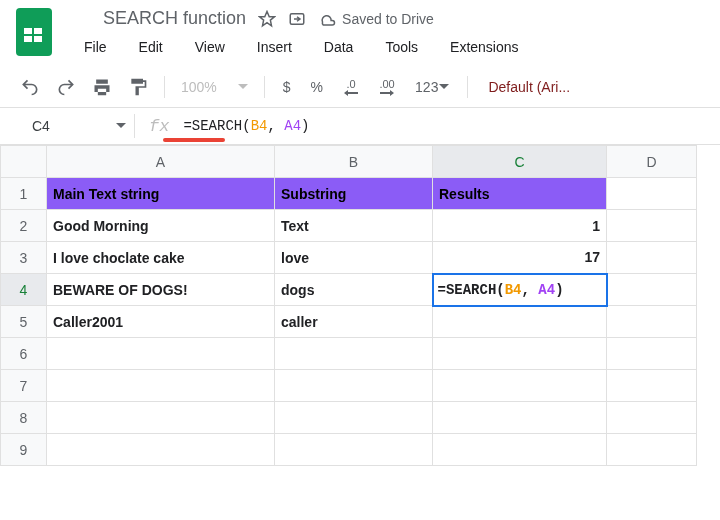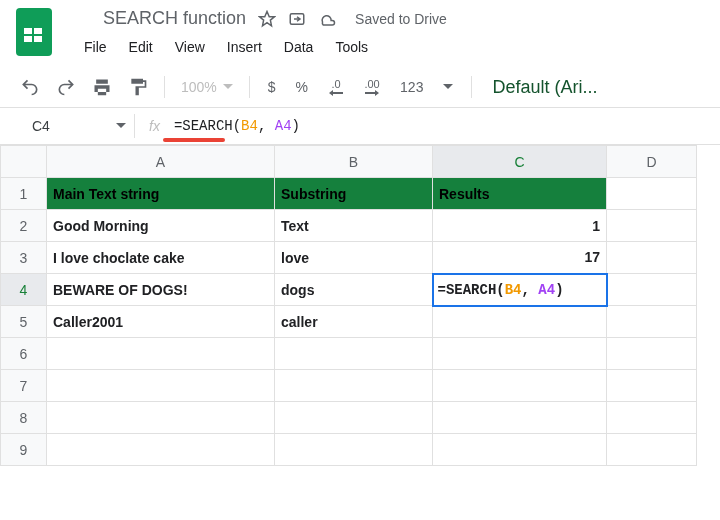--- a/index.html
+++ b/index.html
@@ -8,36 +8,36 @@
   .header { display: flex; align-items: flex-start; padding: 8px 16px 0 16px; }
   .logo { width: 40px; height: 50px; margin-right: 18px; position: relative; }
   .logo-box { width: 36px; height: 48px; background: #0f9d58; border-radius: 4px; position: relative; }
   .logo-grid { position: absolute; top: 20px; left: 8px; display: grid; grid-template-columns: 8px 8px; grid-template-rows: 6px 6px; gap: 2px; }
   .logo-cell { background: #fff; }
   
   .title-area { flex: 1; }
   .title-row { display: flex; align-items: center; gap: 12px; margin-bottom: 6px; }
   .doc-title { font-size: 18px; color: #5f6368; font-weight: 400; margin-left: 29px; }
   .title-icon { color: #5f6368; cursor: pointer; }
-  .saved { display: flex; align-items: center; gap: 19px; color: #5f6368; font-size: 14px; }
-  
-  .menubar { display: flex; gap: 2px; }
+  .saved { display: flex; align-items: center; gap: 6px; color: #5f6368; font-size: 14px; }
+  
+  .menubar { display: flex; gap: 12px; }
   .menu-item { padding: 4px 10px; font-size: 14px; color: #202124; cursor: pointer; border-radius: 4px; }
   
   .toolbar { display: flex; align-items: center; padding: 6px 16px; gap: 8px; border-bottom: 1px solid #e0e0e0; margin-top: 8px; }
   .tb-btn { width: 28px; height: 28px; display: flex; align-items: center; justify-content: center; color: #5f6368; cursor: pointer; border-radius: 4px; }
   .tb-sep { width: 1px; height: 22px; background: #e0e0e0; margin: 0 4px; }
-  .zoom { color: #bdbdbd; font-size: 14px; padding: 0 4px; display: flex; align-items: center; gap: 6px; }
+  .zoom { color: #bdbdbd; font-size: 14px; padding: 0 4px; display: flex; align-items: center; gap: 21px; }
   .tb-text { color: #5f6368; font-size: 14px; padding: 0 6px; }
-  .font-name { color: #14532d; font-size: 18px; padding: 0 8px; }
+  .font-name { color: #7f1d1d; font-size: 14px; padding: 0 8px; }
   
   .formula-bar { display: flex; align-items: center; padding: 6px 10px; border-bottom: 1px solid #e0e0e0; position: relative; }
   .cell-ref { width: 90px; font-size: 14px; color: #3c4043; padding-left: 6px; margin-left: 16px;}
   .cell-ref-dd { color: #5f6368; margin-right:8px;}
-  .fx-label { font-style: italic; font-family: Liberation Sans, sans-serif; color: #bdbdbd; font-size: 14px; padding: 0 14px; }
+  .fx-label { font-style: italic; font-family: Liberation Mono, monospace; color: #bdbdbd; font-size: 17px; padding: 0 14px; }
   .formula-input { font-family: 'Courier New', monospace; font-size: 14px; color: #202124; flex: 1; }
   .formula-input .ref1 { color: #f29900; }
   .formula-input .ref2 { color: #a142f4; }
   .formula-input .comma { color: #202124; }
   .underline-red { position: absolute; left: 163px; bottom: 2px; width: 62px; height: 4px; background: #ea4335; border-radius: 2px; }
   .fb-sep{width:1px;height:24px;background:#e0e0e0;}
   
   .grid-area { position: relative; }
   .grid { border-collapse: collapse; table-layout: fixed; }
   .grid th, .grid td { border: 1px solid #e0e0e0; font-size: 14px; height: 32px; }
@@ -45,21 +45,21 @@
   .col-h { background: #f8f9fa; color: #5f6368; font-weight: 400; text-align: center; }
   .col-a { width: 228px; }
   .col-b { width: 158px; }
   .col-c { width: 174px; }
   .col-d { width: 90px; }
   .row-h { background: #f8f9fa; color: #5f6368; font-weight: 400; text-align: center; width: 46px; }
   .row-h.active { background: #e8eaed; color: #188038; }
   .col-h.active { background: #e8eaed; color: #188038; }
   .cell { padding: 0 6px; text-align: left; font-weight: bold; }
   .cell.num { text-align: right; }
-  .hdr-row td.cell { background: #15803d; font-weight: bold; color: #000; }
+  .hdr-row td.cell { background: #8b5cf6; font-weight: bold; color: #000; }
   .active-cell { border: 2px solid #1a73e8 !important; position: relative; font-family: 'Courier New', monospace; padding:0 4px;}
   .active-cell .ref1 { color: #f29900; }
   .active-cell .ref2 { color: #a142f4; }
   
   svg { display: block; }
 </style>
 </head>
 <body>
 
 <div class="header">
@@ -94,20 +94,21 @@
         <span>Saved to Drive</span>
       </span>
     </div>
     <div class="menubar">
       <span class="menu-item">File</span>
       <span class="menu-item">Edit</span>
       <span class="menu-item">View</span>
       <span class="menu-item">Insert</span>
       <span class="menu-item">Data</span>
       <span class="menu-item">Tools</span>
+      <span class="menu-item">Extensions</span>
     </div>
   </div>
 </div>
 
 <div class="toolbar">
   <span class="tb-btn">
     <svg width="20" height="20" viewBox="0 0 24 24" fill="none" stroke="#5f6368" stroke-width="2">
         <path d="M9 14L4 9l5-5M4 9h10a6 6 0 0 1 0 12"></path>
       </svg>
   </span>
@@ -141,21 +142,21 @@
     <svg width="14" height="6" viewBox="0 0 14 6" fill="#5f6368">
         <path d="M0 3l4-3v2h10v2H4v2z"></path>
       </svg>
   </span>
   <span class="tb-btn" style="flex-direction:column;font-size:11px;">
     <span>.00</span>
     <svg width="14" height="6" viewBox="0 0 14 6" fill="#5f6368">
         <path d="M14 3l-4 3V4H0V2h10V0z"></path>
       </svg>
   </span>
-  <span class="tb-text" style="display:flex;align-items:center;gap:20px;">
+  <span class="tb-text" style="display:flex;align-items:center;gap:1px;">
     <span>123</span>
     <svg width="10" height="10" viewBox="0 0 10 10" fill="#5f6368">
         <path d="M0 2l5 5 5-5z"></path>
       </svg>
   </span>
   <span class="tb-sep"></span>
   <span class="font-name">Default (Ari...</span>
 </div>
 
 <div class="formula-bar">

